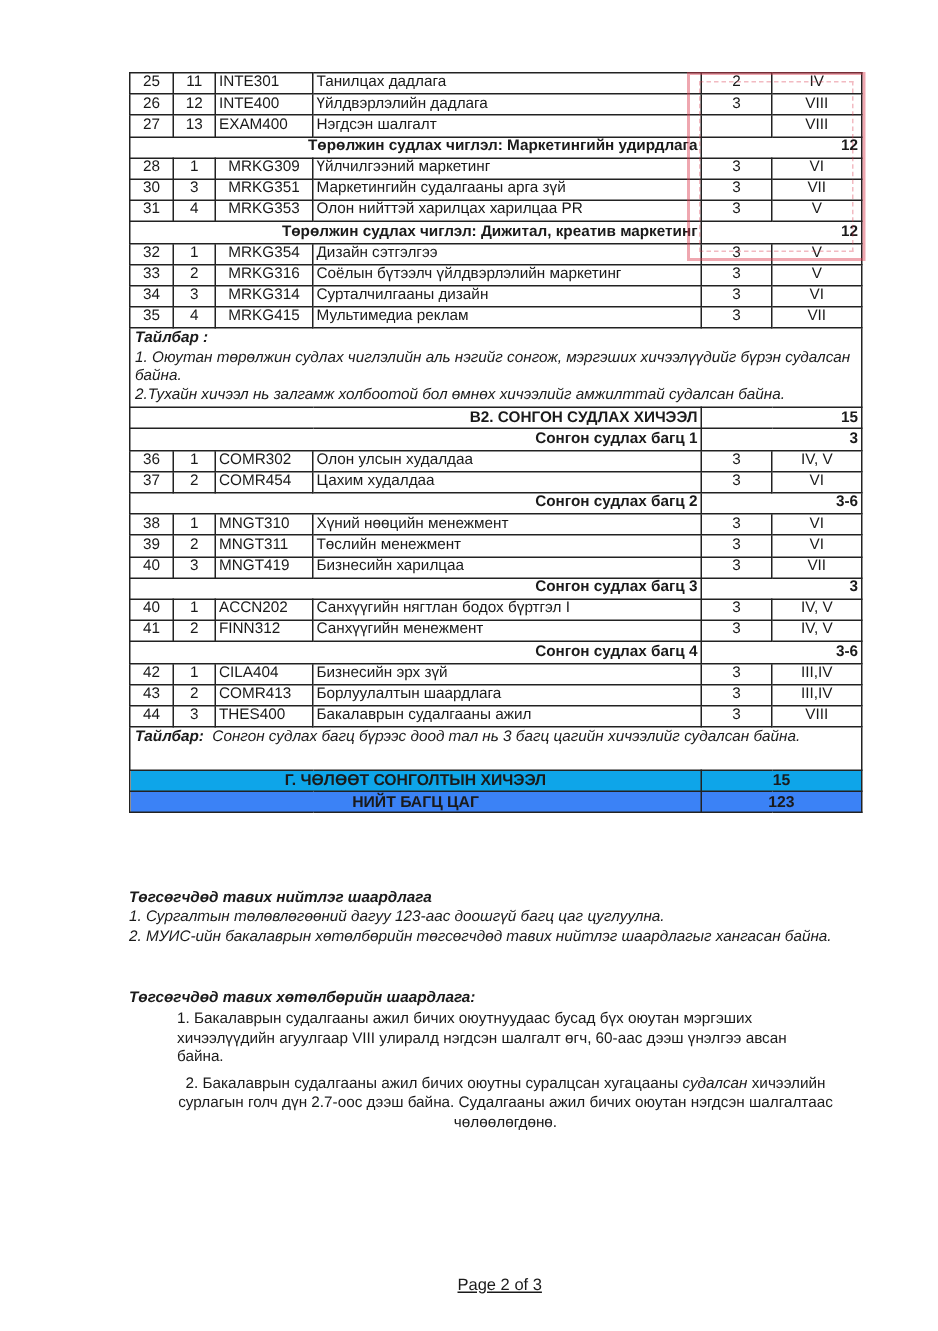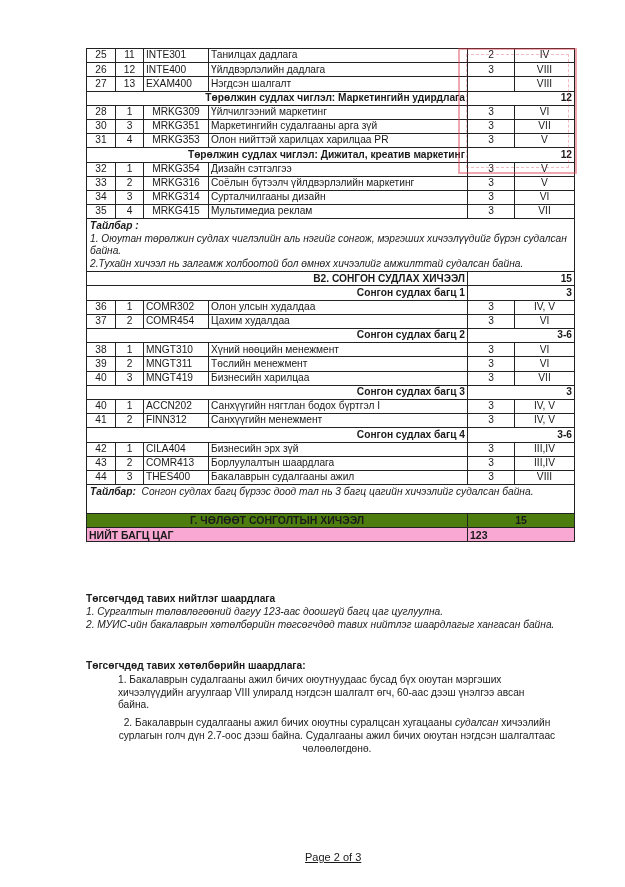--- a/index.html
+++ b/index.html
@@ -5,24 +5,24 @@
   html, body { margin:0; padding:0; background:#ffffff; }
   body { width:625px; height:887px; position:relative; font-family:"Liberation Sans", sans-serif; color:#1a1a1a; overflow:hidden; }
   .tbl { position:absolute; left:86px; top:48px; width:488px; border-collapse:collapse; table-layout:fixed; font-size:10.2px;padding-left:24px; }
   .tbl td { border:1px solid #222; padding:0 2px; height:13.2px; line-height:12.5px; white-space:nowrap; overflow:hidden; }
   .tbl col.c1 { width:29px; } .tbl col.c2 { width:28px; } .tbl col.c3 { width:65px; }
   .tbl col.c4 { width:259px; } .tbl col.c5 { width:47px; } .tbl col.c6 { width:60px; }
   .ctr { text-align:center; }
   .hdr td { font-weight:bold; text-align:right; }
   .note td { white-space:normal; font-style:italic; line-height:12.5px; padding:1px 3px; }
   .note b { font-style:italic; }
-  .g1 td { background:#4d7c0f; font-weight:bold; text-align:center; font-size:10.5px; }
-  .g2 td { background:#f9a8d4; font-weight:bold; font-size:10.5px; }
+  .g1 td { background:#0ea5e9; font-weight:bold; text-align:center; font-size:10.5px; }
+  .g2 td { background:#3b82f6; font-weight:bold; text-align:center; font-size:10.5px; }
   .section { position:absolute; left:86px; width:470px; font-size:10.2px; line-height:12.8px; }
-  .section .title { font-weight:bold; }
+  .section .title { font-weight:bold; font-style:italic; }
   .section .it { font-style:italic; }
   .indent { padding-left:32px; }
   .footer { position:absolute; left:305px; top:851px; font-size:11px;text-decoration:underline; }
   .stamp { position:absolute; left:458px; top:48px; width:115px; height:122px; border:2px solid rgba(220,60,80,0.45); pointer-events:none; }
   .stamp-inner { position:absolute; left:6px; top:4px; right:6px; bottom:4px; border:1px dashed rgba(220,60,80,0.35); }
 </style>
 </head>
 <body>
 
 <table class="tbl">

